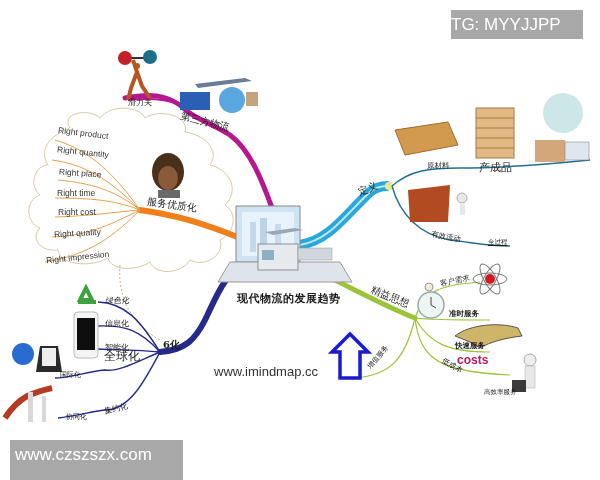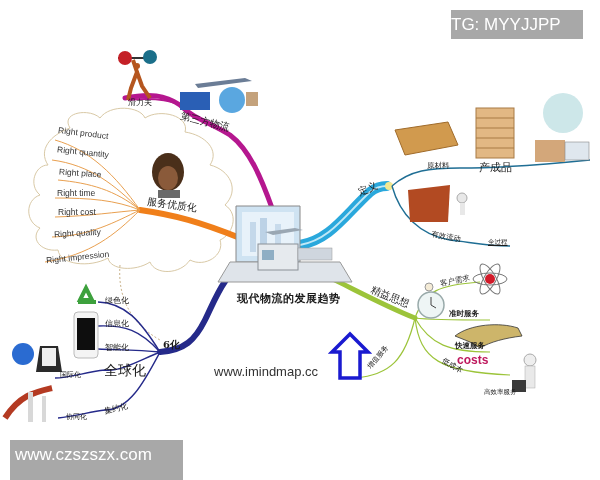--- a/index.html
+++ b/index.html
@@ -167,24 +167,24 @@
 <div class="lbl" style="left:147px;top:198px;font-size:10px;transform:rotate(8deg);">服务优质化</div>
 <div class="en" style="left:58px;top:128px;transform:rotate(7deg);">Right product</div>
 <div class="en" style="left:57px;top:147px;transform:rotate(6deg);">Right quantity</div>
 <div class="en" style="left:59px;top:168px;transform:rotate(4deg);">Right place</div>
 <div class="en" style="left:57px;top:188px;">Right time</div>
 <div class="en" style="left:58px;top:207px;">Right cost</div>
 <div class="en" style="left:54px;top:228px;transform:rotate(-3deg);">Right quality</div>
 <div class="en" style="left:46px;top:252px;transform:rotate(-6deg);">Right impression</div>
 
 <div class="lbl" style="left:163px;top:338px;font-size:10px;font-weight:bold;">6化</div>
-<div class="lbl" style="left:105px;top:295px;font-size:8px;">绿色化</div>
+<div class="lbl" style="left:105px;top:295px;font-size:8px;font-style:italic;">绿色化</div>
 <div class="lbl" style="left:105px;top:318px;font-size:8px;">信息化</div>
 <div class="lbl" style="left:105px;top:342px;font-size:8px;">智能化</div>
-<div class="lbl" style="left:104px;top:362px;font-size:14px;">全球化</div>
+<div class="lbl" style="left:104px;top:348px;font-size:12px;">全球化</div>
 <div class="lbl" style="left:60px;top:370px;font-size:7px;">国际化</div>
 <div class="lbl" style="left:104px;top:403px;font-size:8px;transform:rotate(-14deg);">集约化</div>
 <div class="lbl" style="left:66px;top:412px;font-size:7px;">协同化</div>
 
 <div class="lbl" style="left:358px;top:182px;font-size:10px;transform:rotate(-22deg);">定义</div>
 <div class="lbl" style="left:427px;top:161px;font-size:7.5px;">原材料</div>
 <div class="lbl" style="left:479px;top:160px;font-size:11px;">产成品</div>
 <div class="lbl" style="left:431px;top:232px;font-size:7.5px;transform:rotate(10deg);">有效流动</div>
 <div class="lbl" style="left:488px;top:238px;font-size:6.5px;text-decoration:underline;">全过程</div>
 

